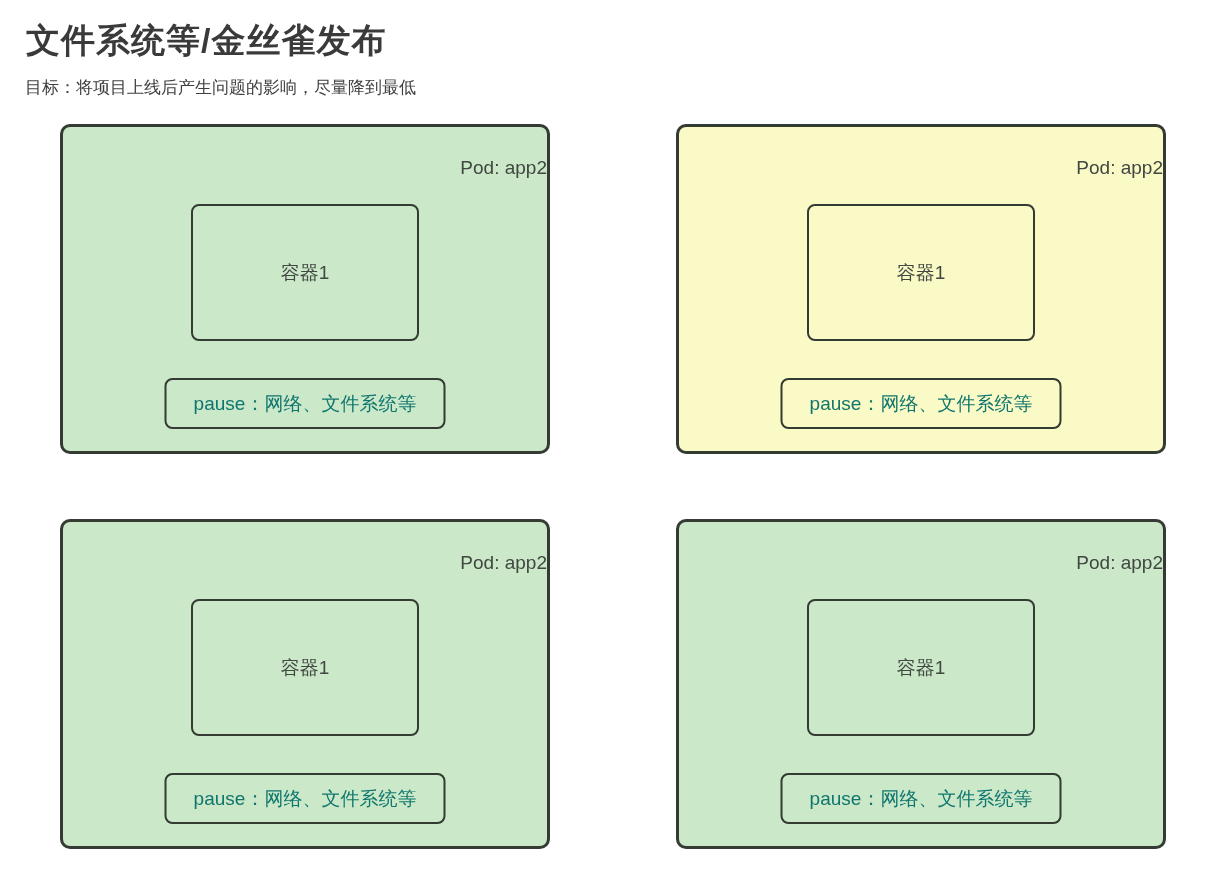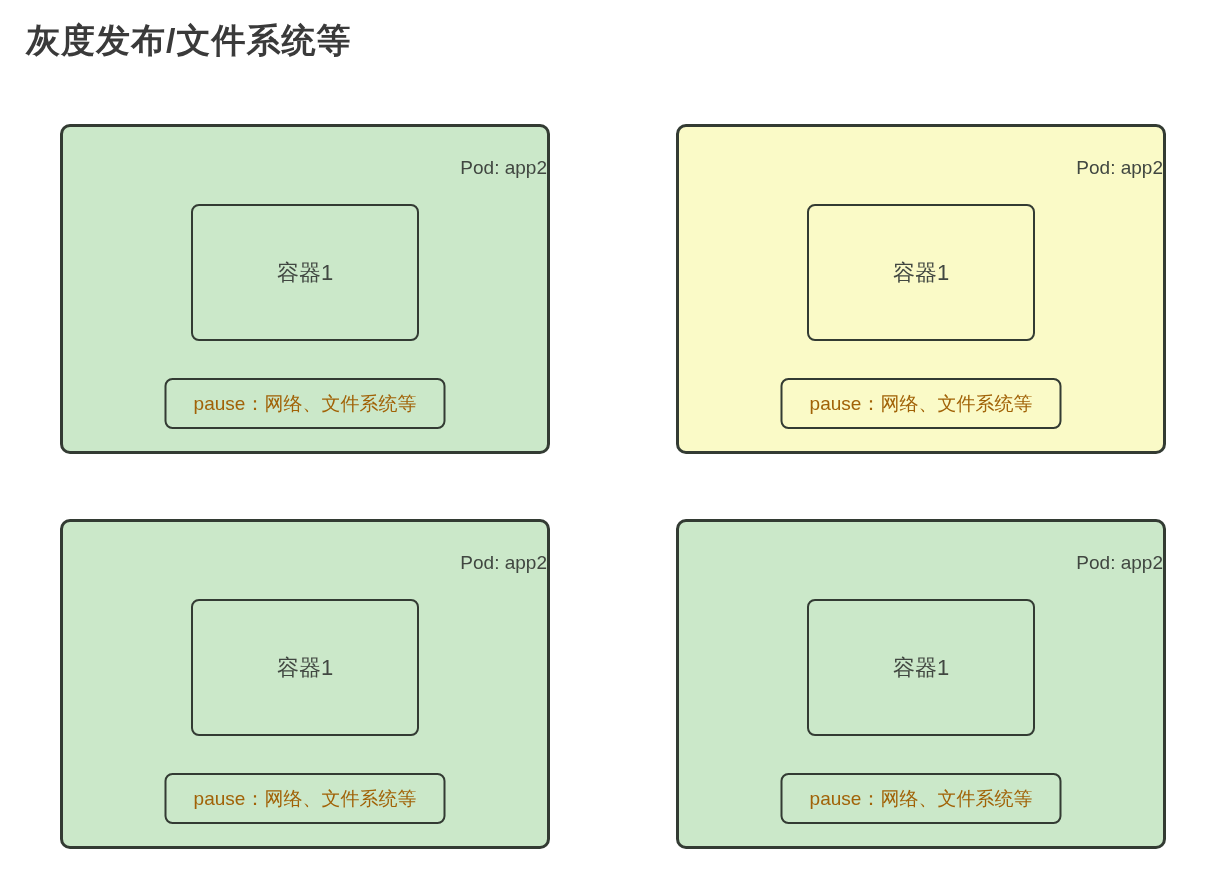--- a/index.html
+++ b/index.html
@@ -59,47 +59,48 @@
     top: 77px;
     left: 50%;
     transform: translateX(-50%);
     width: 228px;
     height: 137px;
     border: 2.5px solid #333b33;
     border-radius: 8px;
     display: flex;
     align-items: center;
     justify-content: center;
-    font-size: 22px;
+    font-size: 19px;
     color: #414741;
   }
   .pause-box {
     position: absolute;
     top: 251px;
     left: 50%;
     transform: translateX(-50%);
     width: 281px;
     height: 51px;
     border: 2.5px solid #333b33;
     border-radius: 8px;
     display: flex;
     align-items: center;
     justify-content: center;
     font-size: 19px;
-    color: #a16207;
+    color: #0f766e;
     white-space: nowrap;
   }
 </style>
 </head>
 <body>
 
 <div class="stage">
 
-  <h1 class="page-title">灰度发布/文件系统等</h1>
+  <h1 class="page-title">文件系统等/金丝雀发布</h1>
 
+  <div class="page-subtitle">目标：将项目上线后产生问题的影响，尽量降到最低</div>
 
   <div class="pod top-left" style="background-color: rgb(203, 232, 201);">
     <div class="pod-title">Pod: app2</div>
     <div class="container-box">
       <span>容器1</span>
     </div>
     <div class="pause-box">
       <span>pause：网络、文件系统等</span>
     </div>
   </div>

